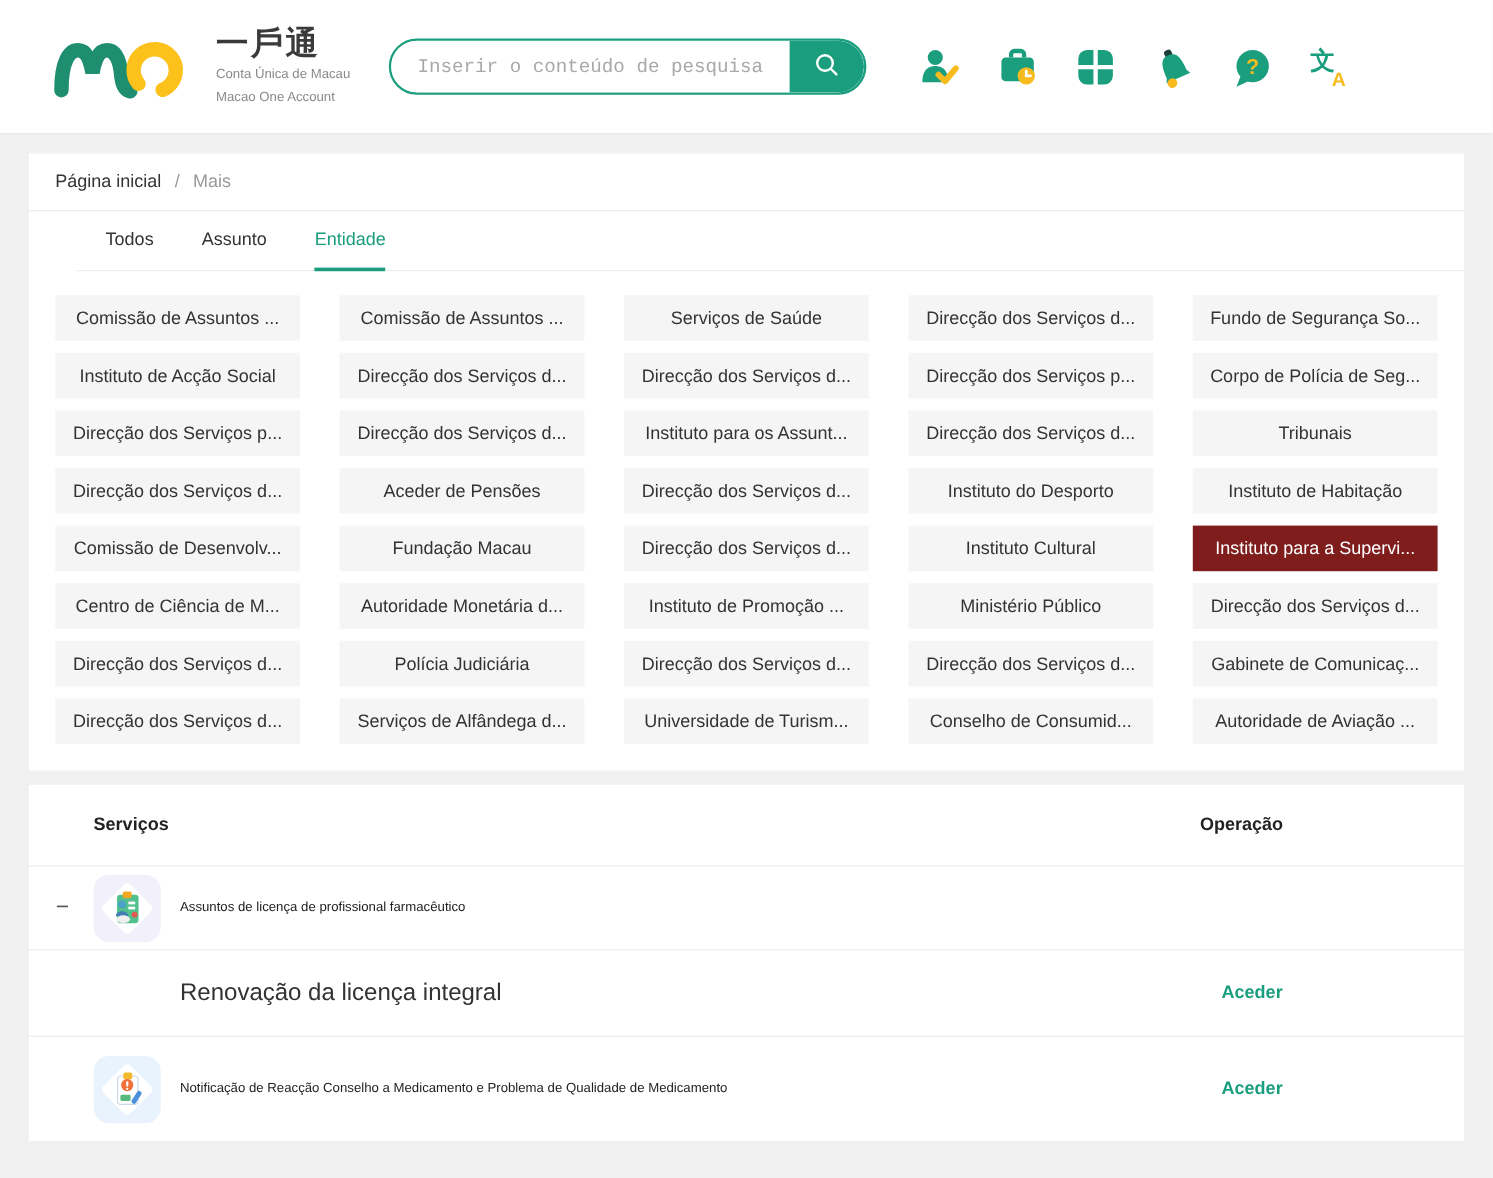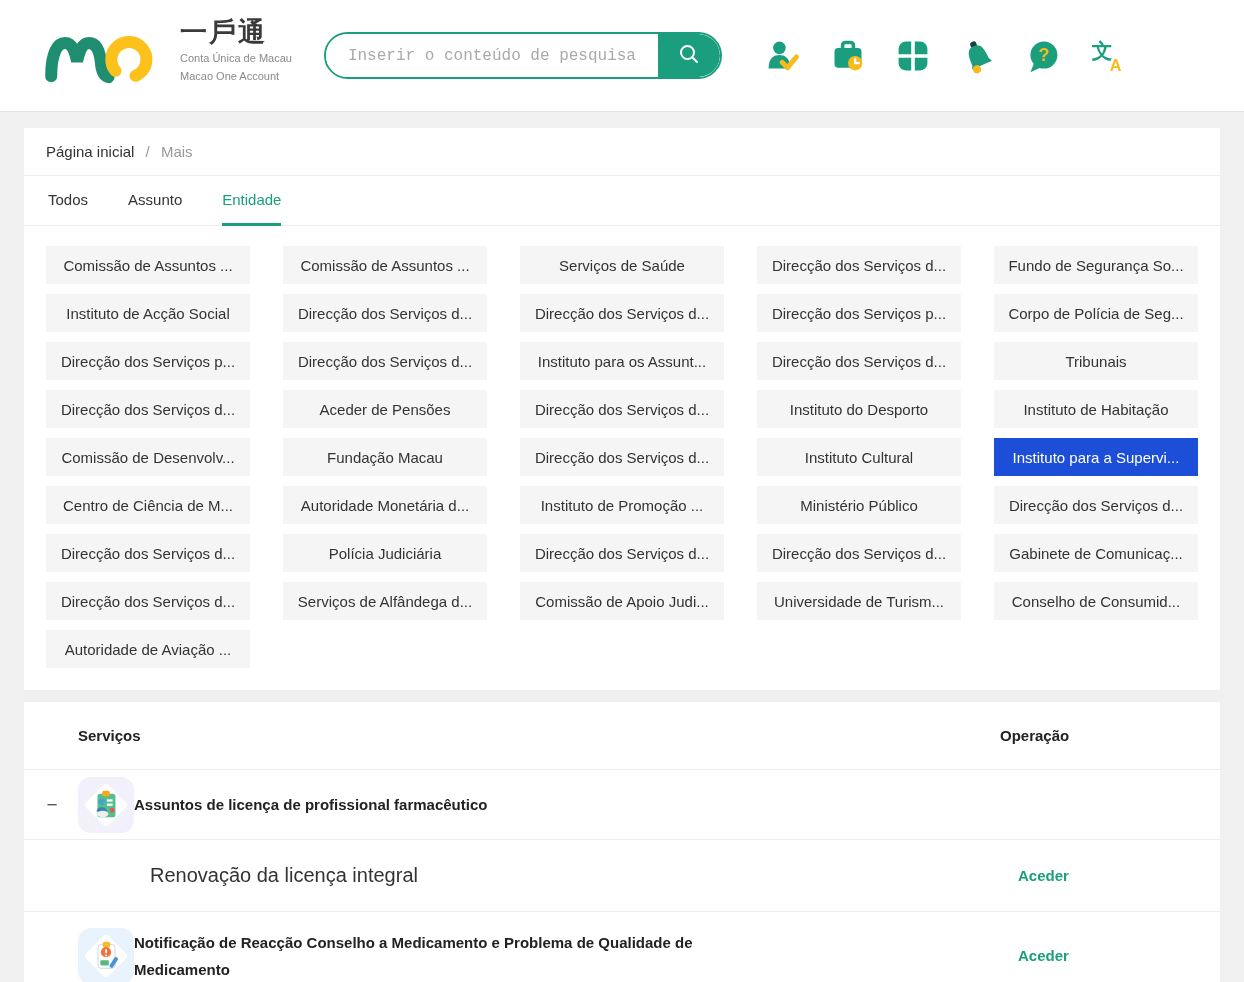--- a/index.html
+++ b/index.html
@@ -12,21 +12,21 @@
   }
   
   .topbar {
     background: #fff;
     height: 112px;
     display: flex;
     align-items: center;
     padding: 0 40px;
     border-bottom: 1px solid #e4e4e4;
   }
-  .logo-wrap { display: flex; gap: 14px; }
+  .logo-wrap { display: flex; align-items: center; gap: 14px; }
   .logo-text-zh { font-size: 27px; font-weight: bold; color: #3a3a3a; letter-spacing: 2px; line-height: 1.15;}
   .logo-sub { font-size: 11px; color: #8a8a8a; line-height: 1.45; margin-top: 3px;}
   .search-pill {
     margin-left: 32px;
     display: flex;
     align-items: stretch;
     width: 398px;
     height: 47px;
     border: 2px solid #1a9e7e;
     border-radius: 26px;
@@ -61,20 +61,21 @@
   }
   .breadcrumb .home { color: #333; cursor: pointer; }
   .breadcrumb .sep { color: #999; margin: 0 7px; }
   .breadcrumb .current { color: #999; }
 
   .tabs {
     display: flex; gap: 40px;
     padding: 0 24px;
     height: 50px;
     border-bottom: 1px solid #ececec;
+    margin-left: 40px;
   }
   .tab {
     display: flex; align-items: center;
     font-size: 15px; color: #333; cursor: pointer;
     border-bottom: 3px solid transparent;
     margin-bottom: -1px;
   }
   .tab.active { color: #1a9e7e; border-bottom-color: #1a9e7e; }
 
   .entity-grid {
@@ -88,21 +89,21 @@
     background: #f5f5f6;
     border: none;
     font-family: "Liberation Sans", sans-serif;
     font-size: 15px;
     color: #333;
     cursor: pointer;
     white-space: nowrap;
     overflow: hidden;
     padding: 0 8px;
   }
-  .entity-btn.selected { background: #1d4ed8; color: #fff; }
+  .entity-btn.selected { background: #7f1d1d; color: #fff; }
 
   
   .svc-row { display: flex; align-items: center; border-bottom: 1px solid #ececec; }
   .svc-head { height: 68px; font-weight: bold; font-size: 15px; color: #222; }
   .svc-head .svc-main { padding-left: 54px; }
   .svc-main { flex: 1; display: flex; align-items: center; }
   .svc-op { width: 220px; flex: none; font-size: 15px; }
   .svc-group { min-height: 70px; }
   .svc-toggle {
     width: 28px; margin-left: 14px;
@@ -116,21 +117,21 @@
     margin-left: 12px; position: relative; flex: none;
     display: flex; align-items: center; justify-content: center;
   }
   .svc-icon .diamond {
     position: absolute; width: 32px; height: 32px;
     background: #fff; transform: rotate(45deg); border-radius: 4px;
   }
   .svc-icon svg { position: relative; width: 34px; height: 34px; }
   .svc-icon.purple { background: #f1f0fb; }
   .svc-icon.blue { background: #e9f3fd; }
-  .svc-title { font-weight: bold; font-size: 15px; color: #222; max-width: 570px; line-height: 1.8; }
+  .svc-title { font-weight: normal; font-size: 11px; color: #222; margin-left: 16px; max-width: 570px; line-height: 1.8; }
   .svc-child { min-height: 72px; }
   .svc-child .svc-title-sub { font-weight: normal; color: #333; font-size: 20px; margin-left: 126px; }
   .svc-link { color: #1a9e7e; font-weight: bold; font-size: 15px; cursor: pointer; padding-left: 18px; display: inline-block; text-decoration: none; }
   .row-tall { min-height: 88px; }
 </style>
 </head>
 <body>
 
 <header class="topbar">
   <div class="logo-wrap">
@@ -252,21 +253,20 @@
       <button class="entity-btn">Instituto de Promoção ...</button>
       <button class="entity-btn">Ministério Público</button>
       <button class="entity-btn">Direcção dos Serviços d...</button>
       <button class="entity-btn">Direcção dos Serviços d...</button>
       <button class="entity-btn">Polícia Judiciária</button>
       <button class="entity-btn">Direcção dos Serviços d...</button>
       <button class="entity-btn">Direcção dos Serviços d...</button>
       <button class="entity-btn">Gabinete de Comunicaç...</button>
       <button class="entity-btn">Direcção dos Serviços d...</button>
       <button class="entity-btn">Serviços de Alfândega d...</button>
-      <button class="entity-btn">Comissão de Apoio Judi...</button>
       <button class="entity-btn">Universidade de Turism...</button>
       <button class="entity-btn">Conselho de Consumid...</button>
       <button class="entity-btn">Autoridade de Aviação ...</button>
     </div>
 </section>
 
 <section class="card services">
   <div class="svc-row svc-head">
     <div class="svc-main">Serviços</div>
     <div class="svc-op">Operação</div>

